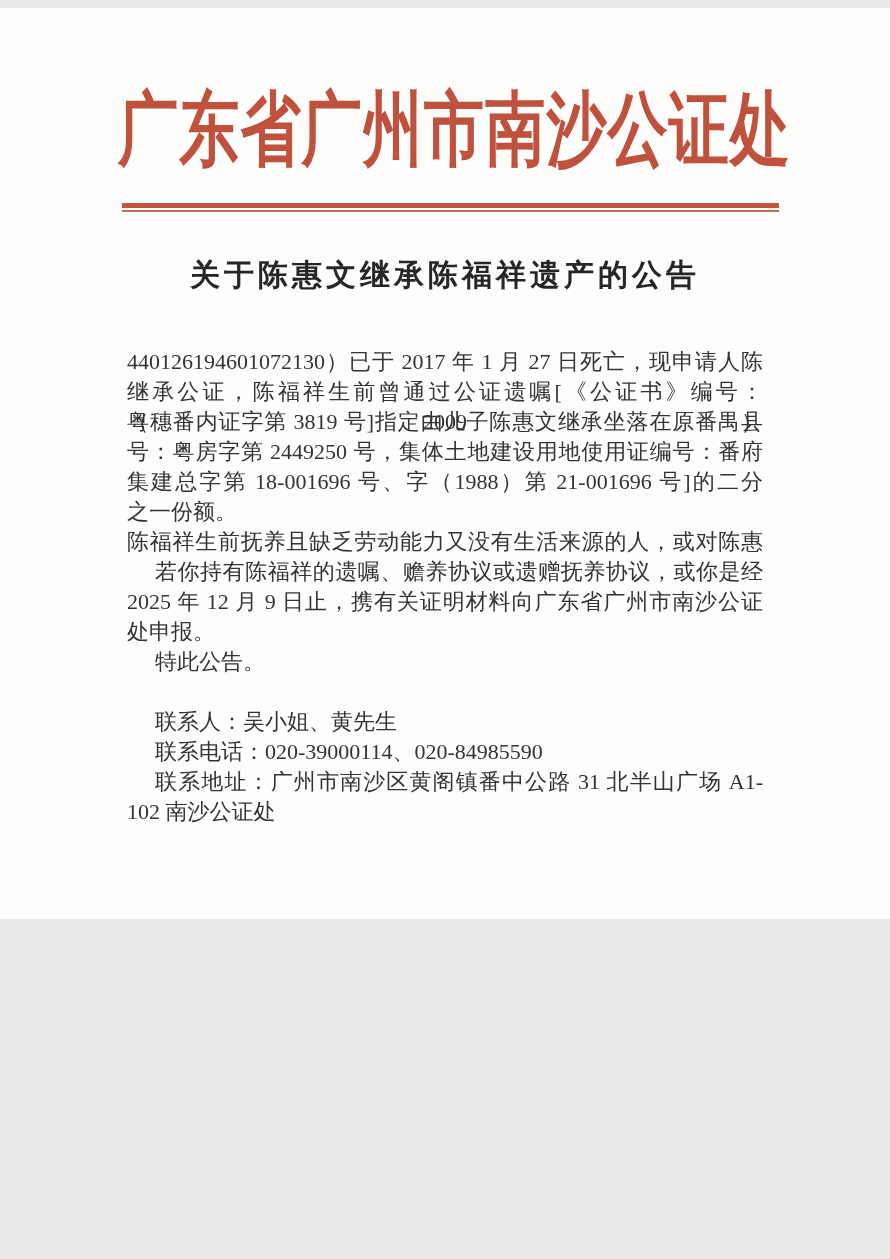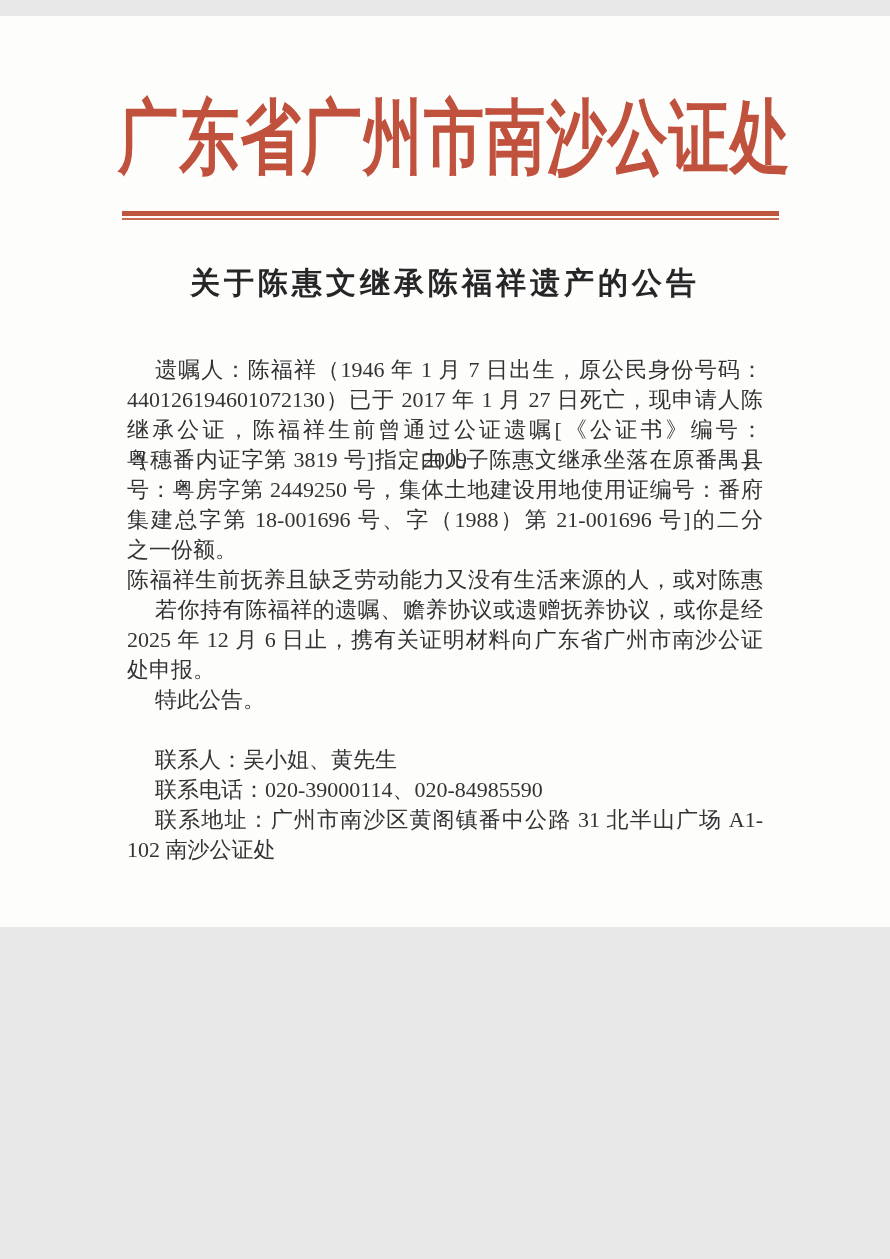--- a/index.html
+++ b/index.html
@@ -1,18 +1,18 @@
 <!DOCTYPE html>
 <html><head>
 <meta charset="utf-8">
 <style>
   * { margin:0; padding:0; box-sizing:border-box; }
   body { background:#e8e8e8; font-family:"Liberation Serif","DejaVu Serif",serif; }
   .page {
-    position:relative; width:890px; height:911px; margin:16px auto;
+    position:relative; width:890px; height:911px; margin:8px auto;
     background:#fdfdfc; overflow:hidden; color:#2e2e2e;
   }
   .letterhead {
     position:absolute; left:118px; top:81px; width:672px;
     font-size:60px; line-height:60px; font-weight:700;
     color:#c0513d;
     text-align:justify; text-align-last:justify;
     transform:scaleY(1.35); transform-origin:0 0;
     white-space:nowrap; letter-spacing:0;
   }
@@ -47,30 +47,29 @@
   <div class="letterhead">广东省广州市南沙公证处</div>
 
   <div class="rule">
     <div class="rule-thick"></div>
     <div class="rule-thin"></div>
   </div>
 
   <div class="doc-title">关于陈惠文继承陈福祥遗产的公告</div>
 
   <div class="body-block" id="body-block">
-      <div class="bline just indent">遗嘱人：陈福祥（1946 年 1 月 7 日出生，原公民身份号码：</div>
       <div class="bline just">440126194601072130）已于 2017 年 1 月 27 日死亡，现申请人陈</div>
       <div class="bline just">继承公证，陈福祥生前曾通过公证遗嘱[《公证书》编号：（2009）</div>
       <div class="bline just">粤穗番内证字第 3819 号]指定由儿子陈惠文继承坐落在原番禺县</div>
       <div class="bline just">号：粤房字第 2449250 号，集体土地建设用地使用证编号：番府</div>
       <div class="bline just">集建总字第 18-001696 号、字（1988）第 21-001696 号]的二分</div>
       <div class="bline">之一份额。</div>
       <div class="bline just">陈福祥生前抚养且缺乏劳动能力又没有生活来源的人，或对陈惠</div>
       <div class="bline just indent">若你持有陈福祥的遗嘱、赡养协议或遗赠抚养协议，或你是经</div>
-      <div class="bline just">2025 年 12 月 6 日止，携有关证明材料向广东省广州市南沙公证</div>
+      <div class="bline just">2025 年 12 月 9 日止，携有关证明材料向广东省广州市南沙公证</div>
       <div class="bline">处申报。</div>
       <div class="bline indent">特此公告。</div>
       <div class="bline"></div>
       <div class="bline indent">联系人：吴小姐、黄先生</div>
       <div class="bline indent">联系电话：020-39000114、020-84985590</div>
       <div class="bline just indent">联系地址：广州市南沙区黄阁镇番中公路 31  北半山广场 A1-</div>
       <div class="bline">102 南沙公证处</div>
     </div>
 
   <svg class="stamp" id="stamp-svg" viewBox="-100 -100 200 200">

